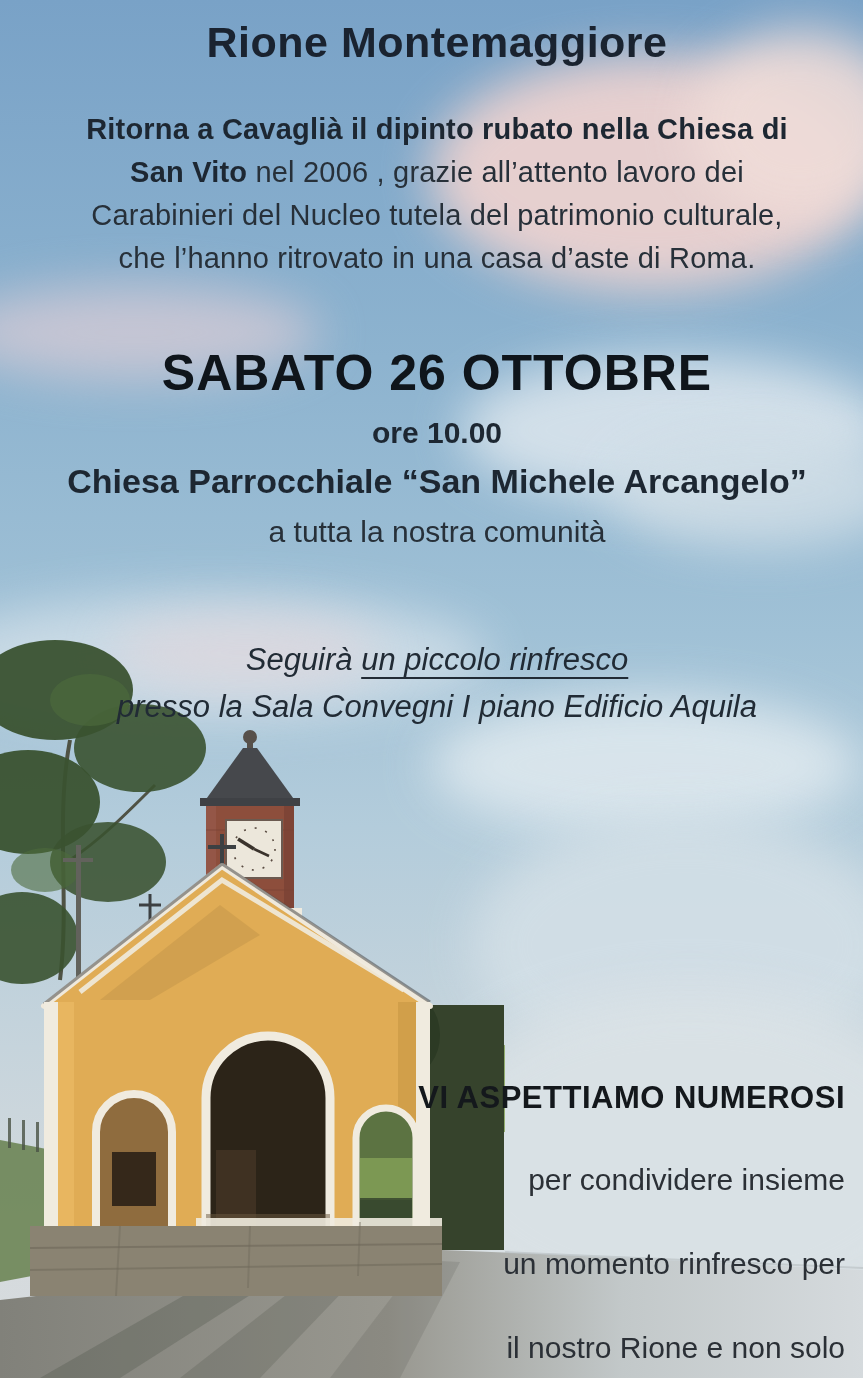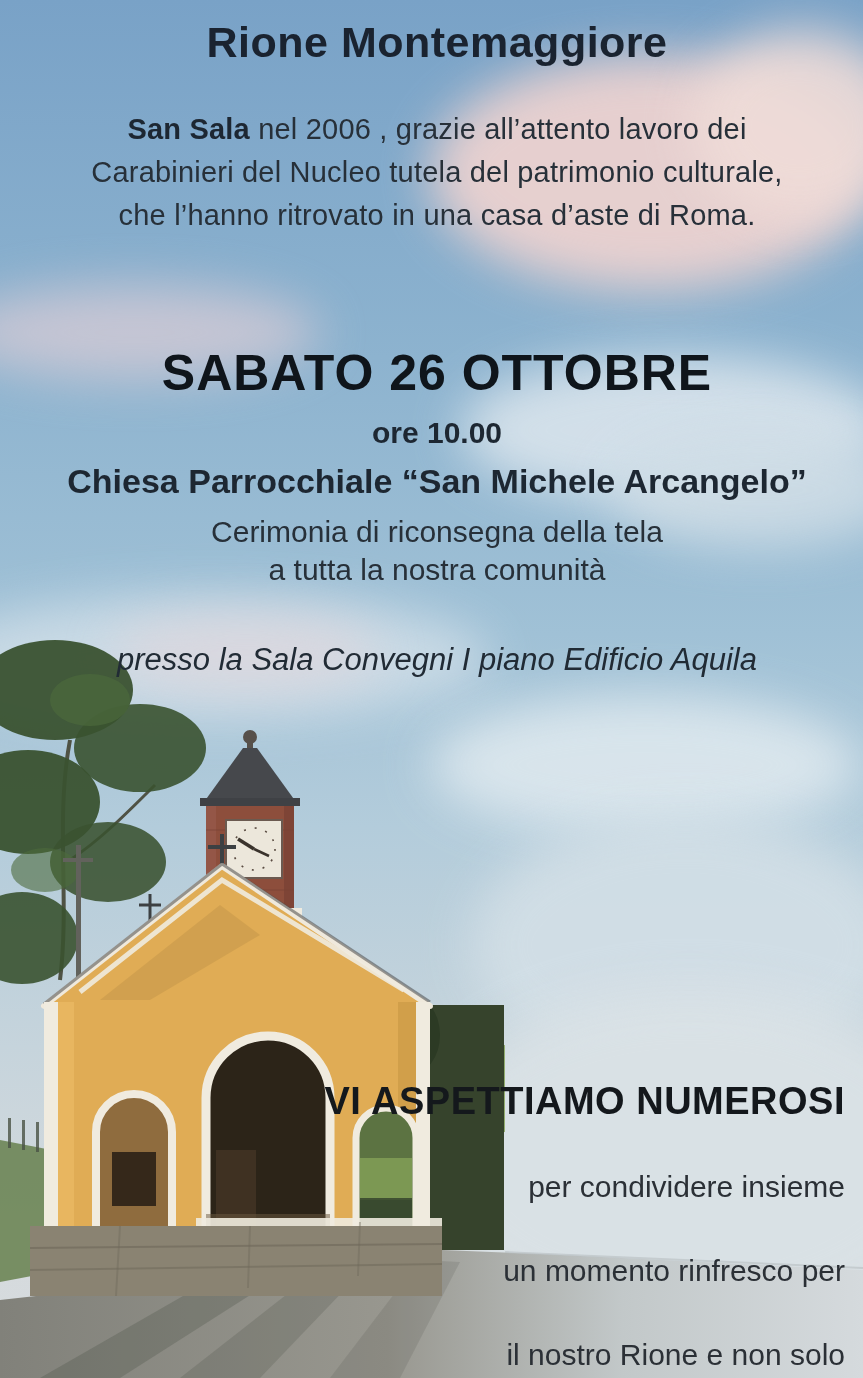--- a/index.html
+++ b/index.html
@@ -34,21 +34,21 @@
   .intro{top:108px;padding:0 24px;font-size:29px;line-height:43px;letter-spacing:.2px;}
   .intro .b{font-weight:700;color:#1d2732;}
   .event{top:344px;}
   .date{font-size:50px;font-weight:700;letter-spacing:1px;color:#0f151b;}
   .time{font-size:30px;font-weight:700;margin-top:14px;color:#1d2732;}
   .location{font-size:34px;font-weight:700;margin-top:12px;color:#1d2732;}
   .desc{font-size:30px;margin-top:12px;line-height:38px;color:#273039;}
   .refresh{top:636px;font-style:italic;font-size:31px;line-height:47px;color:#212b35;}
   .und{text-decoration:underline;text-decoration-thickness:2px;text-underline-offset:7px;}
   .closing{position:absolute;top:1080px;right:18px;text-align:right;color:#2b3036;}
-  .closing-head{font-size:38px;font-weight:700;letter-spacing:.5px;color:#14181c;}
+  .closing-head{font-size:31px;font-weight:700;letter-spacing:.5px;color:#14181c;}
   .closing-line{font-size:30px;line-height:40px;margin-top:44px;}
 
   
   .f-yellow{fill:var(--church-yellow,#e0ac55);}
   .f-trim{fill:var(--trim-white,#f0ebdf);}
   .s-trim{stroke:var(--trim-white,#f0ebdf);}
   .f-brick{fill:var(--brick,#8d4e3c);}
   .f-roof{fill:var(--roof-dark,#46484c);}
   .f-stone{fill:var(--stone,#8a8372);}
   .f-tree{fill:var(--tree-green,#3a5230);}
@@ -179,36 +179,37 @@
         <line x1="120" y1="1226" x2="116" y2="1296" stroke="#6e685a" stroke-width="2" opacity=".4"></line>
         <line x1="250" y1="1226" x2="248" y2="1288" stroke="#6e685a" stroke-width="2" opacity=".4"></line>
         <line x1="360" y1="1222" x2="358" y2="1276" stroke="#6e685a" stroke-width="2" opacity=".4"></line>
       </g>
     </g>
   </svg>
 
   <div class="txt title">Rione Montemaggiore</div>
 
   <div class="txt intro">
-    <div><span class="b">San Sala</span><span> nel 2006 , grazie all’attento lavoro dei</span></div>
+    <div><span class="b">Ritorna a Cavaglià il dipinto rubato nella Chiesa di</span><span></span></div>
+    <div><span class="b">San Vito</span><span> nel 2006 , grazie all’attento lavoro dei</span></div>
     <div><span class="b"></span><span>Carabinieri del Nucleo tutela del patrimonio culturale,</span></div>
     <div><span class="b"></span><span>che l’hanno ritrovato in una casa d’aste di Roma.</span></div>
   </div>
 
   <div class="txt event">
     <div class="date">SABATO 26 OTTOBRE</div>
     <div class="time">ore 10.00</div>
     <div class="location">Chiesa Parrocchiale “San Michele Arcangelo”</div>
     <div class="desc">
-      <div>Cerimonia di riconsegna della tela</div>
       <div>a tutta la nostra comunità</div>
     </div>
   </div>
 
   <div class="txt refresh">
+    <div><span>Seguirà </span><span class="und">un piccolo rinfresco</span></div>
     <div>presso la Sala Convegni I piano Edificio Aquila</div>
   </div>
 
   <div class="closing">
     <div class="closing-head">VI ASPETTIAMO NUMEROSI</div>
     <div class="closing-line">per condividere insieme</div>
     <div class="closing-line">un momento rinfresco per</div>
     <div class="closing-line">il nostro Rione e non solo</div>
   </div>
 

